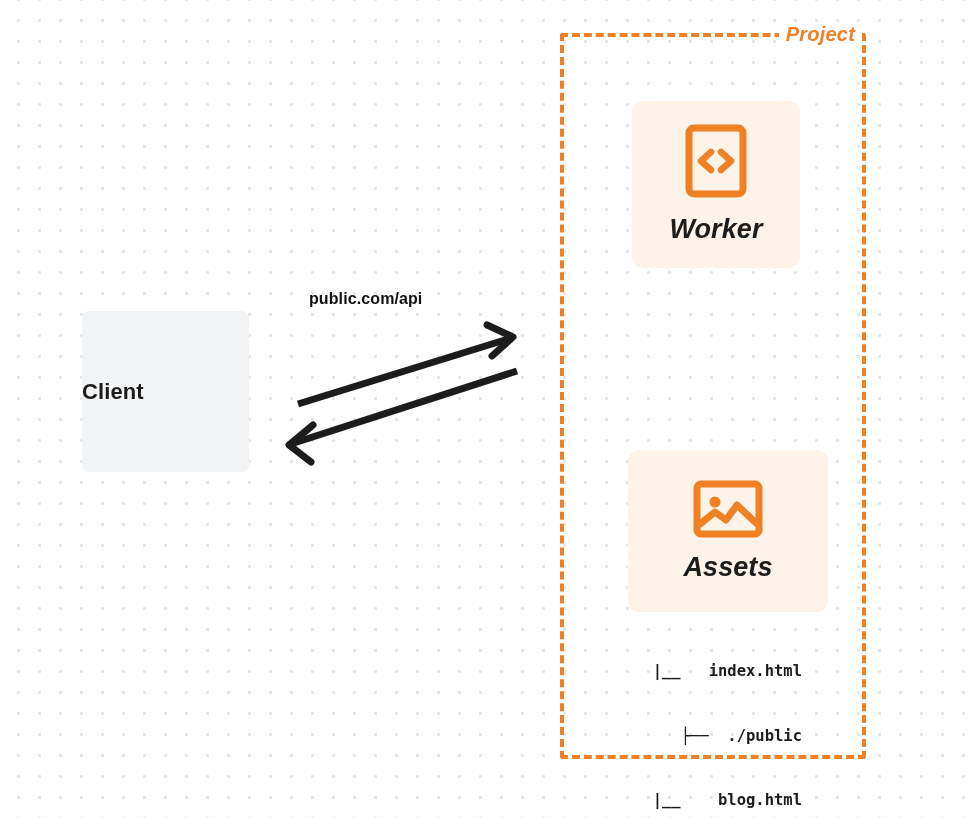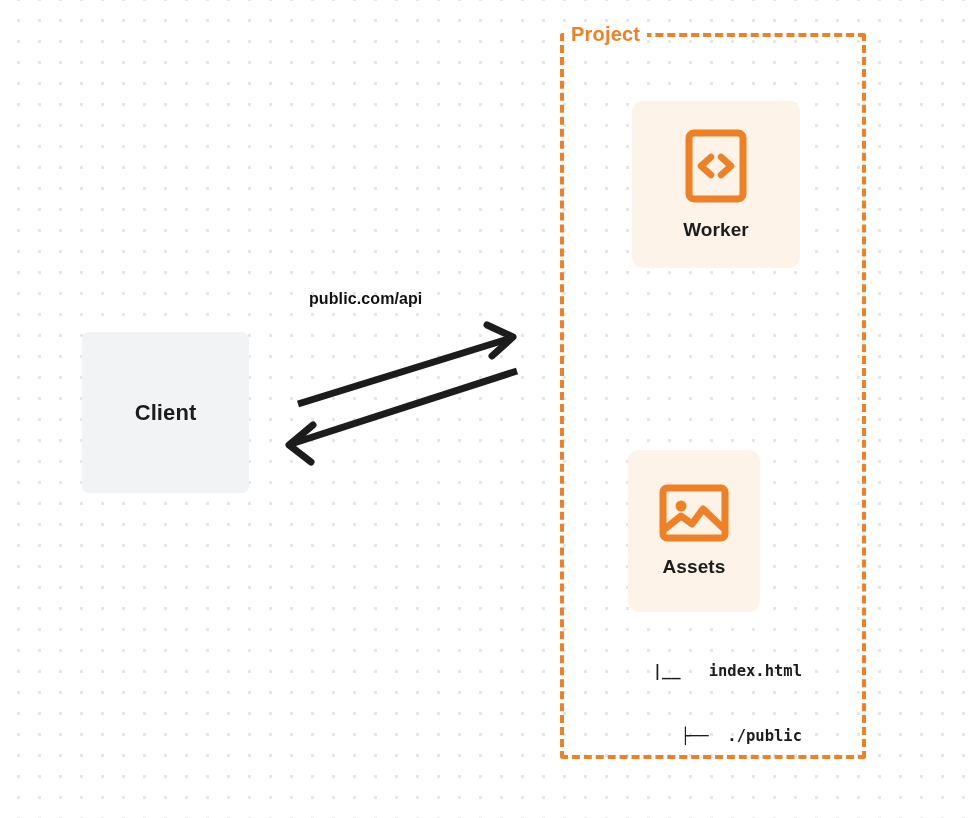--- a/index.html
+++ b/index.html
@@ -21,28 +21,27 @@
     background-color: #ffffff;
     background-image: radial-gradient(circle, #e6e6e8 1.4px, transparent 1.5px);
     background-size: 21px 21px;
     background-position: 8px 10px;
   }
 
   
   .client-box {
     position: absolute;
     left: 82px;
-    top: 332px;
+    top: 311px;
     width: 167px;
     height: 161px;
     background: #f2f3f5;
     border-radius: 7px;
     display: flex;
     align-items: center;
-    justify-content: center;
   }
   .client-label {
     font-size: 22px;
     font-weight: bold;
     color: #1c1c1c;
     letter-spacing: 0.1px;
   }
 
   
   .project-container {
@@ -53,22 +52,23 @@
     height: 726px;
     border: 4px dashed #ef8023;
     border-radius: 3px;
     box-sizing: border-box;
   }
   .project-title {
     position: absolute;
     left: 0;
     right: 0;
     top: -14px;
-    text-align: left;
+    text-align: right;
     pointer-events: none;
+    font-style: italic;
   }
   .project-title span {
     background: #ffffff;
     color: #ef8023;
     font-size: 20px;
     font-weight: bold;
     padding: 0 7px;
     letter-spacing: 0.2px;
   }
 
@@ -84,32 +84,33 @@
   }
   .card-worker {
     left: 632px;
     top: 101px;
     width: 168px;
     height: 167px;
   }
   .card-assets {
     left: 628px;
     top: 450px;
-    width: 132px;
+    width: 200px;
     height: 162px;
   }
   .card-icon {
     line-height: 0;
   }
   .card-label {
-    font-size: 19px;
+    font-size: 27px;
     font-weight: bold;
     color: #1c1c1c;
     margin-top: 16px;
     letter-spacing: 0.1px;
+    font-style: italic;
   }
   .card-assets .card-label { margin-top: 14px; }
 
   
   .file-tree {
     position: absolute;
     left: 604px;
     top: 618px;
     width: 198px;
     font-family: "DejaVu Sans Mono", monospace;
@@ -185,16 +186,17 @@
         <circle cx="22" cy="22" r="5.5" fill="#ef8023"></circle>
         <polyline points="7,44 22,32 33,40 44,25 63,43" fill="none" stroke="#ef8023" stroke-width="7" stroke-linecap="round" stroke-linejoin="round"></polyline>
       </svg>
     </div>
     <div class="card-label">Assets</div>
   </div>
 
   <div class="file-tree">
     <span class="tree-row">|__   index.html</span>
     <span class="tree-row">├──  ./public</span>
+    <span class="tree-row">|__    blog.html</span>
     
   </div>
 
 </div>
 
 </body></html>

